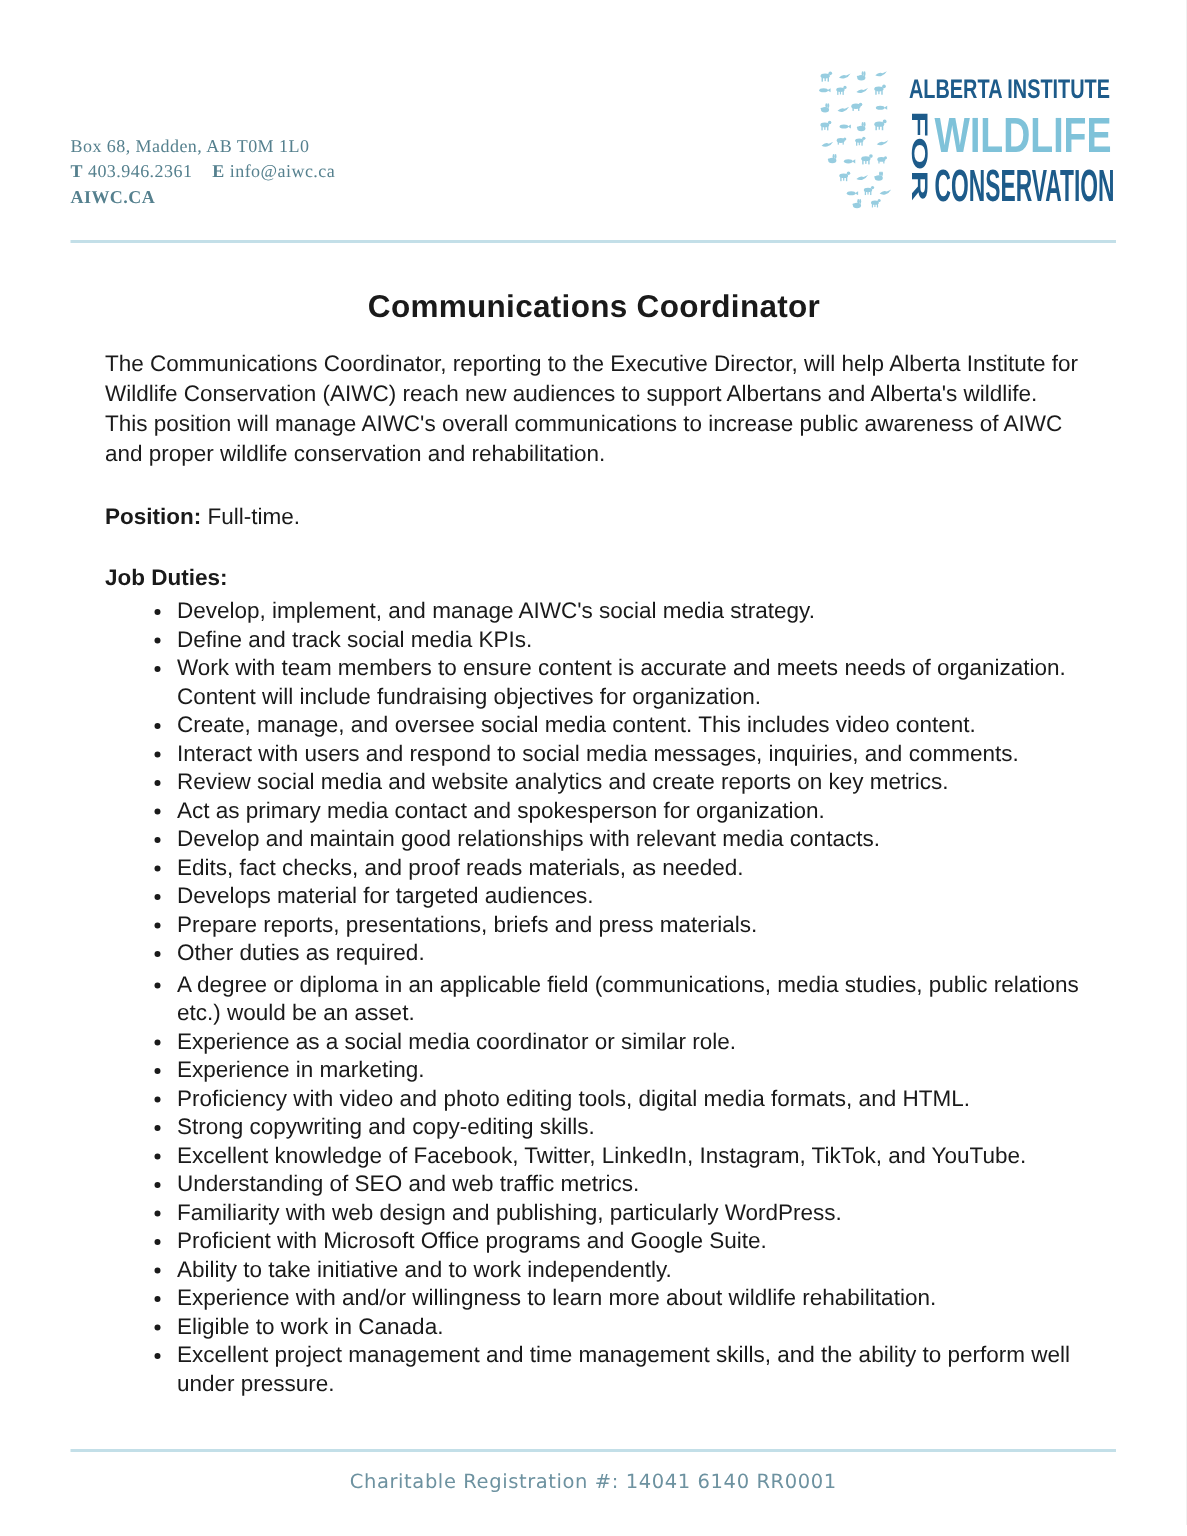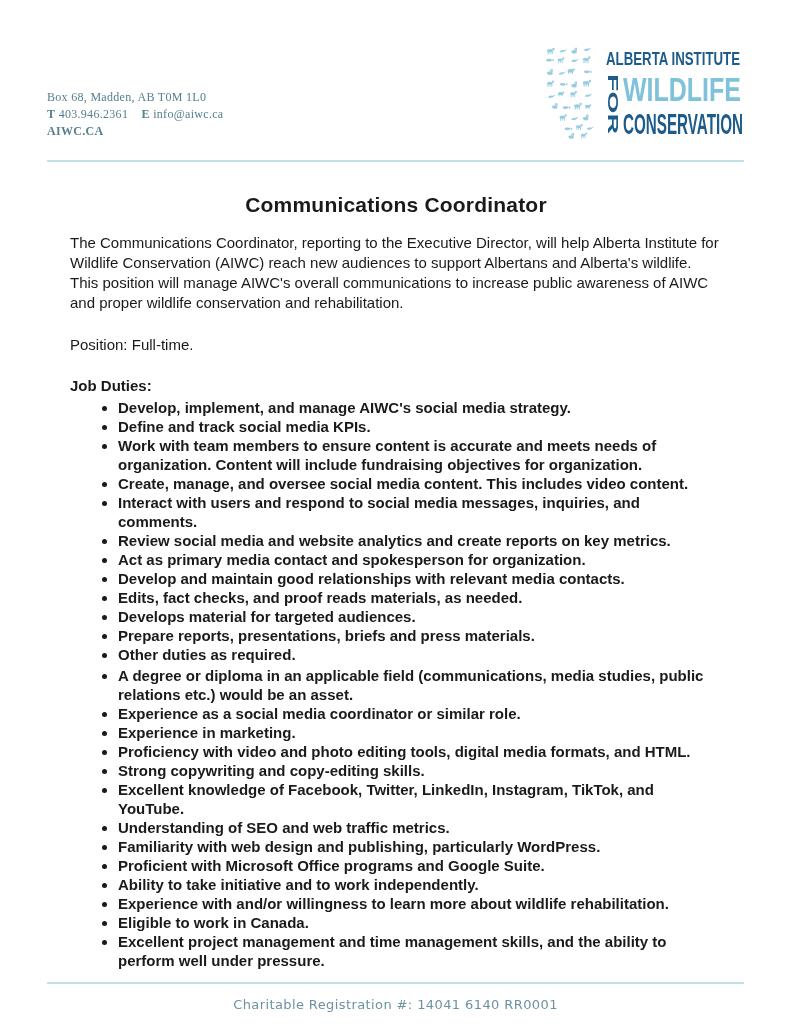--- a/index.html
+++ b/index.html
@@ -69,26 +69,26 @@
     font-weight: bold;
     margin-top: 21px;
   }
   .bullet-list {
     margin-top: 2px;
     padding-left: 48px;
     list-style: disc;
     font-size: 15px;
     line-height: 19px;
   }
-  .bullet-list li { margin: 0; padding: 0; font-weight: bold; }
-  b { font-weight: normal; }
+  .bullet-list li { margin: 0; padding: 0; }
+  b { font-weight: bold; }
   
   .footer {
     position: absolute;
-    left: 47px; right: 47px; bottom: 0;
+    left: 47px; right: 47px; bottom: 16px;
     height: 42px;
   }
   .footer-rule { height: 2px; background: var(--rule_blue, #c3dfe8); }
   .footer-text {
     font-family: "DejaVu Sans", sans-serif;
     font-size: 13px;
     letter-spacing: 0.4px;
     color: var(--footer_blue, #6d92a0);
     text-align: center;
     margin-top: 13px;

